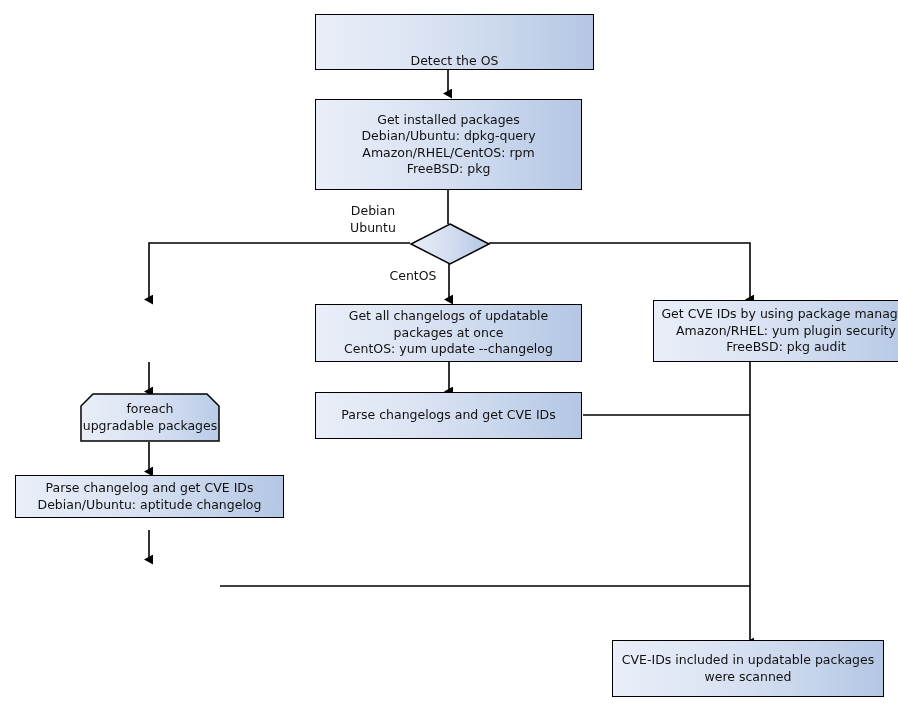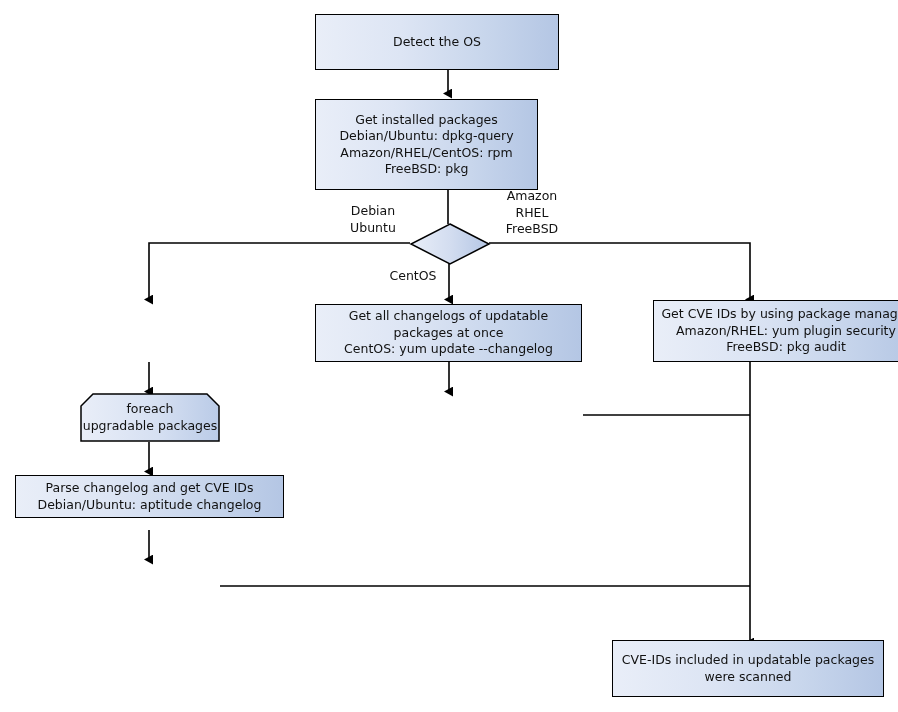--- a/index.html
+++ b/index.html
@@ -109,25 +109,25 @@
       <path d="M449,362 L449,392" marker-end="url(#arrow)"></path>
 
       <path d="M583,415 L750,415"></path>
 
       <path d="M220,586 L750,586"></path>
 
       <path d="M750,362 L750,643" marker-end="url(#arrow)"></path>
     </g>
   </svg>
 
-  <div class="node" style="left:315px; top:14px; width:244px; height:56px;">
+  <div class="node" style="left:315px; top:14px; width:279px; height:56px;align-items:flex-end;">
     <span class="txt">Detect the OS</span>
   </div>
 
-  <div class="node" style="left:315px; top:99px; width:223px; height:91px;">
+  <div class="node" style="left:315px; top:99px; width:267px; height:91px;">
     <span class="txt">Get installed packages
 Debian/Ubuntu: dpkg-query
 Amazon/RHEL/CentOS: rpm
 FreeBSD: pkg</span>
   </div>
 
   <div class="diamond-wrap" style="left:408px; top:221px;">
     <svg width="84" height="46" viewBox="0 0 84 46" xmlns="http://www.w3.org/2000/svg">
       <defs>
         <linearGradient id="dgrad" x1="0" y1="0" x2="1" y2="0">
@@ -136,23 +136,20 @@
           <stop offset="1" stop-color="#b4c6e4"></stop>
         </linearGradient>
       </defs>
       <polygon points="42,3 81,23 42,43 3,23" fill="url(#dgrad)" stroke="#000000" stroke-width="1.5"></polygon>
     </svg>
   </div>
 
   <div class="edge-label" style="left:340px; top:203px; width:66px;">Debian
 Ubuntu</div>
 
-  <div class="edge-label" style="left:495px; top:188px; width:74px;">Amazon
-RHEL
-FreeBSD</div>
 
   <div class="edge-label" style="left:383px; top:268px; width:60px;">CentOS</div>
 
 
   <div class="node" style="left:315px; top:304px; width:267px; height:58px;">
     <span class="txt">Get all changelogs of updatable packages at once
 CentOS: yum update --changelog</span>
   </div>
 
   <div class="node" style="left:617px; top:300px; width:266px; height:62px;margin-left:36px;">
@@ -169,20 +166,23 @@
           <stop offset="0.55" stop-color="#d6e0f2"></stop>
           <stop offset="1" stop-color="#bacbe7"></stop>
         </linearGradient>
       </defs>
       <path d="M1,48 L1,13 L13,1 L127,1 L139,13 L139,48 Z" fill="url(#lgrad1)" stroke="#000000" stroke-width="1.5"></path>
     </svg>
     <div class="shape-label">foreach
 upgradable  packages</div>
   </div>
 
+  <div class="node" style="left:315px; top:392px; width:267px; height:47px;">
+    <span class="txt">Parse changelogs and get CVE IDs</span>
+  </div>
 
   <div class="node" style="left:15px; top:475px; width:269px; height:43px;">
     <span class="txt">Parse changelog and get  CVE IDs
 Debian/Ubuntu: aptitude changelog</span>
   </div>
 
 
   <div class="node" style="left:612px; top:640px; width:272px; height:57px;">
     <span class="txt">CVE-IDs included in updatable packages
 were scanned</span>

